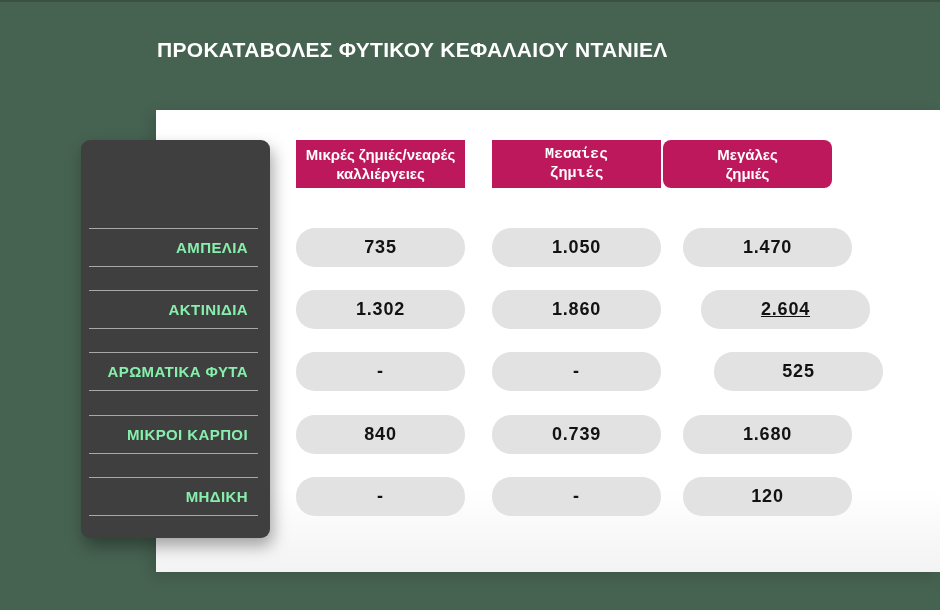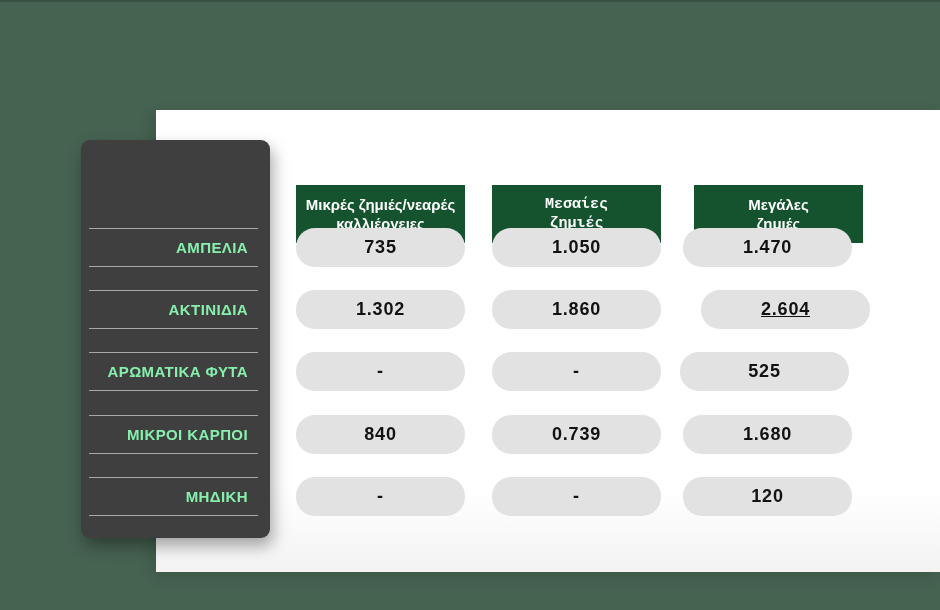--- a/index.html
+++ b/index.html
@@ -57,33 +57,32 @@
     top: 140px;
     width: 189px;
     height: 398px;
     background: #3f3f3f;
     border-radius: 9px;
     box-shadow: 3px 8px 16px rgba(0,0,0,0.35);
   }
   .header-cell {
     position: absolute;
     top: 140px;
-    height: 58px;
+    height: 48px;
     width: 169px;
-    background: #14532d;
+    background: #be185d;
     color: #ffffff;
     font-size: 15px;
     font-weight: 600;
     line-height: 1.3;
     display: flex;
     align-items: center;
     justify-content: center;
     text-align: center;
     white-space: pre-line;
-    margin-top: 45px;
   }
   .label-row {
     position: absolute;
     left: 89px;
     width: 169px;
     height: 39px;
     box-sizing: border-box;
     border-top: 1.5px solid rgba(255,255,255,0.55);
     border-bottom: 1.5px solid rgba(255,255,255,0.55);
     color: #86efac;
@@ -110,40 +109,41 @@
     justify-content: center;
     border-radius: 19px;
   }
 </style>
 </head>
 <body>
 
 <div class="canvas">
   <div class="top-strip"></div>
   <div class="panel"></div>
+  <h1 class="title">ΠΡΟΚΑΤΑΒΟΛΕΣ ΦΥΤΙΚΟΥ ΚΕΦΑΛΑΙΟΥ ΝΤΑΝΙΕΛ</h1>
   <div class="sidebar"></div>
   <div id="generated">
       <div class="header-cell" style="left: 296px;">Μικρές ζημιές/νεαρές
 καλλιέργειες</div>
       <div class="header-cell" style="left: 492px; font-family: Liberation Mono, monospace;">Μεσαίες
 ζημιές</div>
-      <div class="header-cell" style="left: 694px;">Μεγάλες
+      <div class="header-cell" style="left: 663px; border-radius: 8px;">Μεγάλες
 ζημιές</div>
       <div class="label-row" style="top: 228px;">ΑΜΠΕΛΙΑ</div>
       <div class="data-cell" style="left: 296px; top: 228px;">735</div>
       <div class="data-cell" style="left: 492px; top: 228px;">1.050</div>
       <div class="data-cell" style="left: 683px; top: 228px;">1.470</div>
       <div class="label-row" style="top: 290px;">ΑΚΤΙΝΙΔΙΑ</div>
       <div class="data-cell" style="left: 296px; top: 290px;">1.302</div>
       <div class="data-cell" style="left: 492px; top: 290px;">1.860</div>
       <div class="data-cell" style="left: 701px; top: 290px; text-decoration: underline;">2.604</div>
       <div class="label-row" style="top: 352px;">ΑΡΩΜΑΤΙΚΑ ΦΥΤΑ</div>
       <div class="data-cell" style="left: 296px; top: 352px;">-</div>
       <div class="data-cell" style="left: 492px; top: 352px;">-</div>
-      <div class="data-cell" style="left: 680px; top: 352px;">525</div>
+      <div class="data-cell" style="left: 714px; top: 352px;">525</div>
       <div class="label-row" style="top: 415px;">ΜΙΚΡΟΙ ΚΑΡΠΟΙ</div>
       <div class="data-cell" style="left: 296px; top: 415px;">840</div>
       <div class="data-cell" style="left: 492px; top: 415px;">0.739</div>
       <div class="data-cell" style="left: 683px; top: 415px;">1.680</div>
       <div class="label-row" style="top: 477px;">ΜΗΔΙΚΗ</div>
       <div class="data-cell" style="left: 296px; top: 477px;">-</div>
       <div class="data-cell" style="left: 492px; top: 477px;">-</div>
       <div class="data-cell" style="left: 683px; top: 477px;">120</div>
     </div>
 </div>

